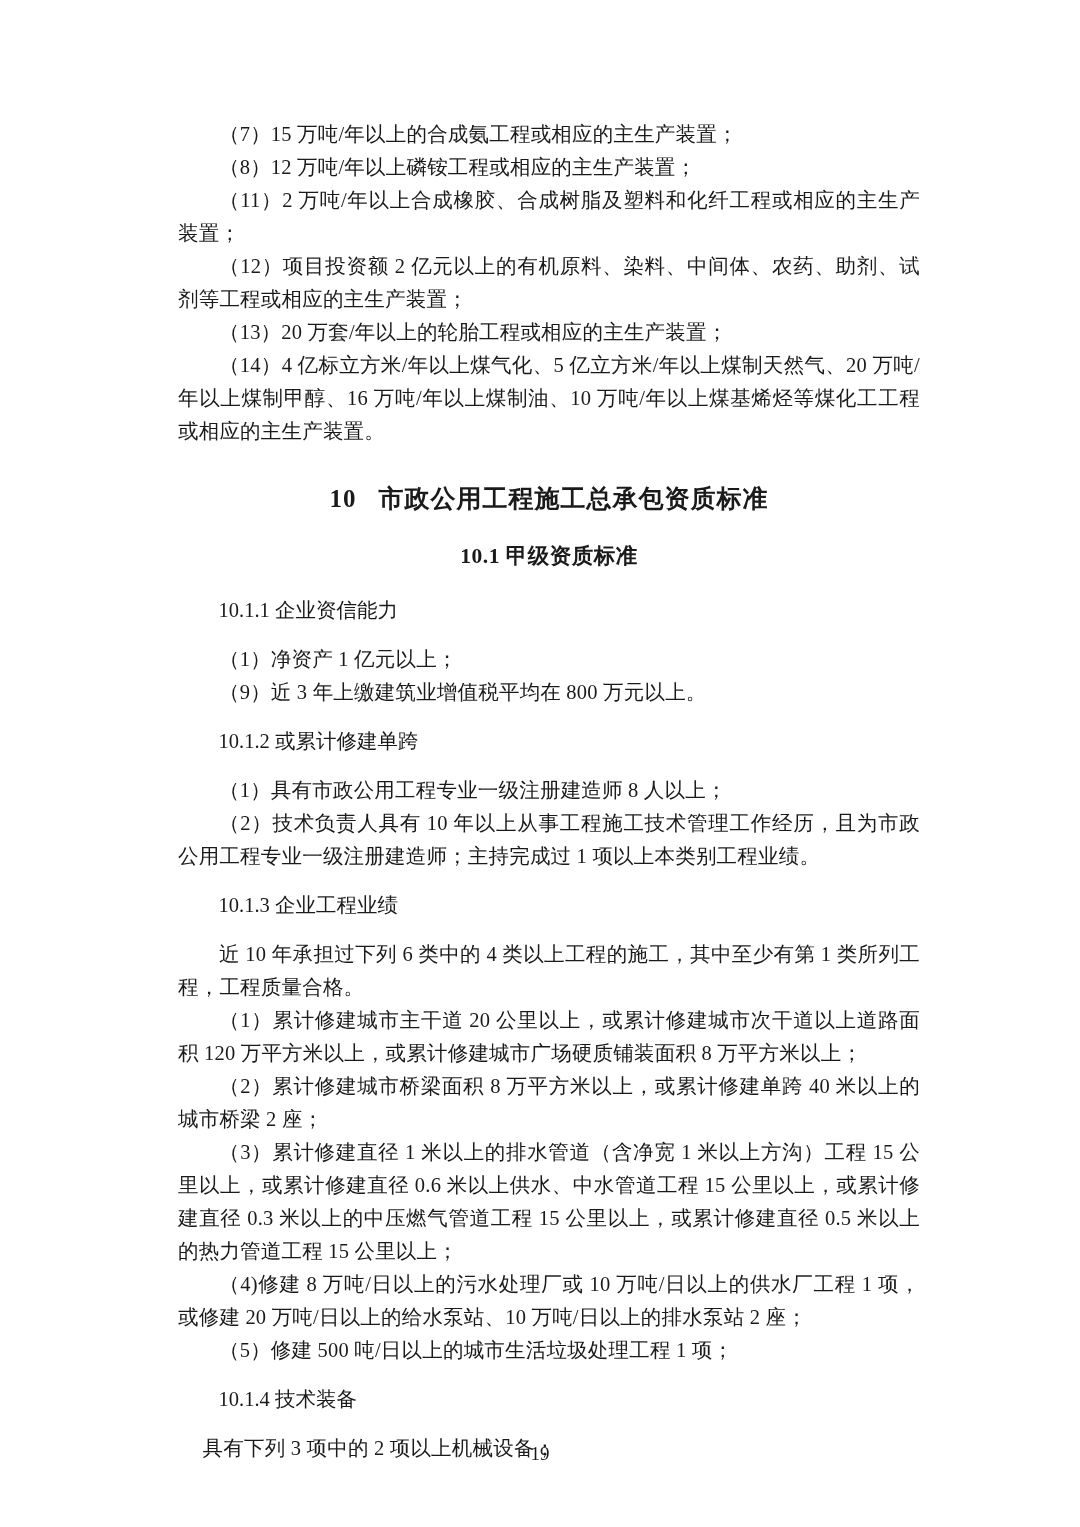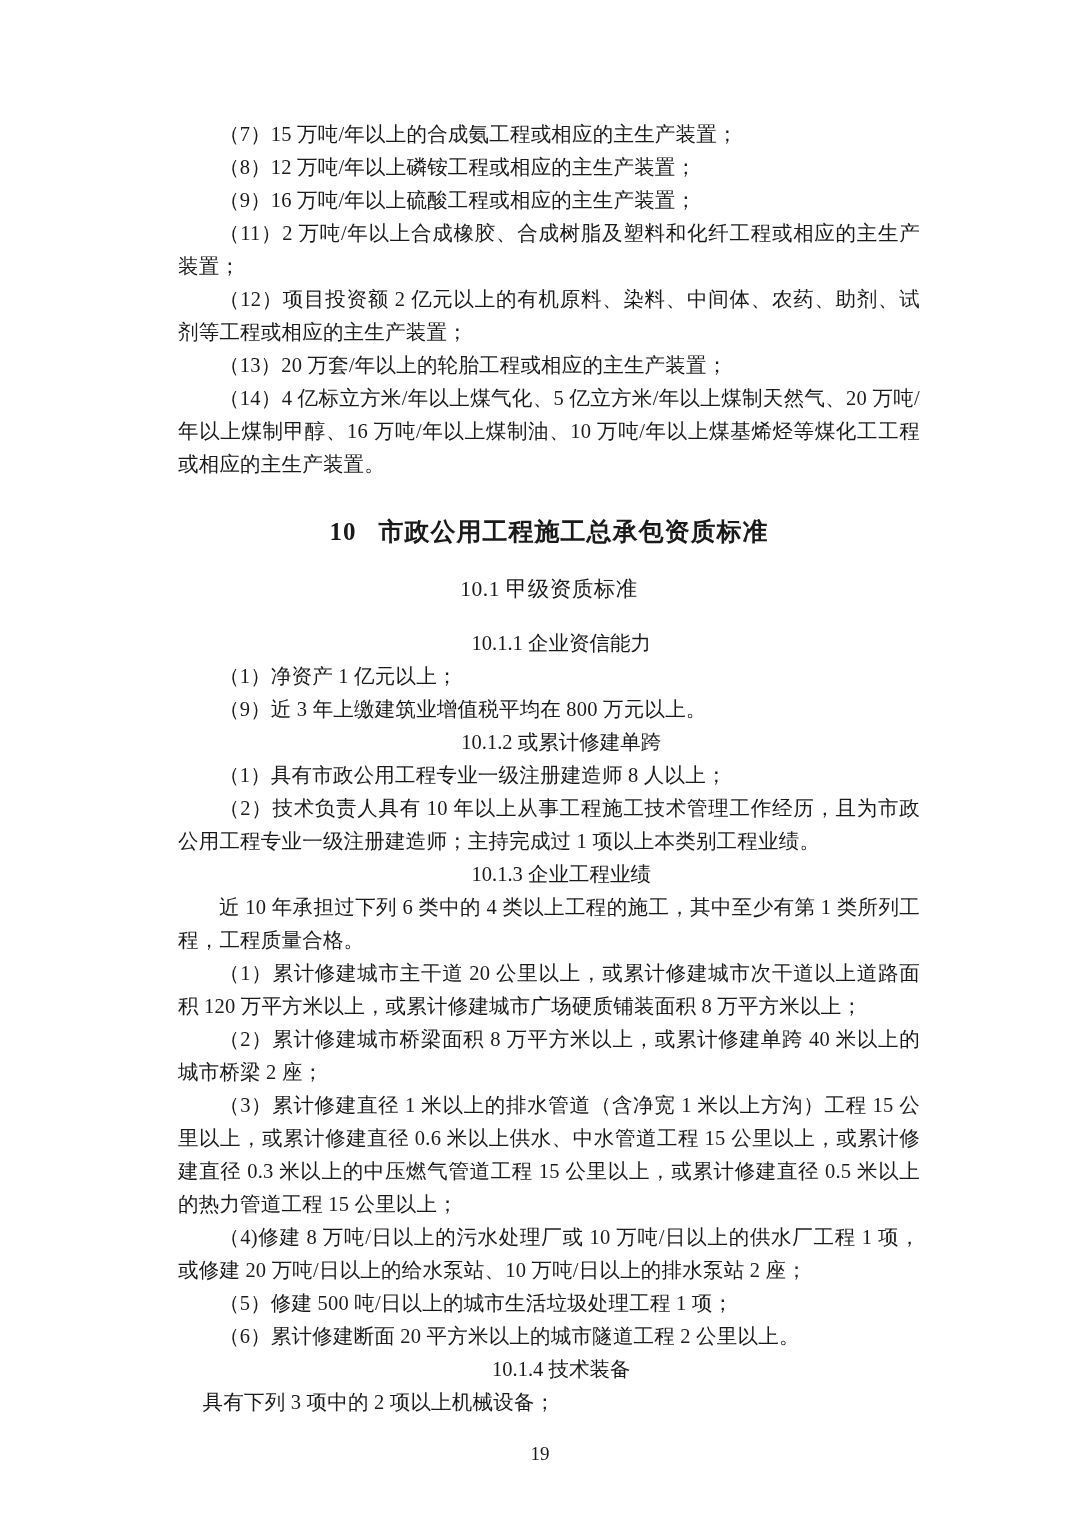--- a/index.html
+++ b/index.html
@@ -38,37 +38,36 @@
     font-weight: bold;
     text-align: center;
     margin: 34px 0 26px 0;
     letter-spacing: 1px;
   }
   .section-title .num {
     margin-right: 22px;
   }
   .sub-title {
     font-size: 21.5px;
-    font-weight: normal;
+    font-weight: bold;
     text-align: center;
     margin: 26px 0 24px 0;
     letter-spacing: 0.5px;
   }
   .lead {
     font-size: 20.5px;
     line-height: 33px;
     text-indent: 2em;
     margin: 0 0 4px 0;
   }
   .item-head {
     font-size: 20.5px;
     line-height: 33px;
     text-indent: 1.2em;
-    margin: 0;
-    text-align: center;
+    margin: 16px;
   }
   .blk {
     margin-bottom: 0;
   }
   .page-number {
     position: absolute;
     bottom: 62px;
     left: 0;
     width: 100%;
     text-align: center;
@@ -77,21 +76,20 @@
   }
 </style>
 </head>
 <body>
 
 <div class="page">
 
   <div class="blk">
     <p class="para indent">（7）15 万吨/年以上的合成氨工程或相应的主生产装置；</p>
     <p class="para indent">（8）12 万吨/年以上磷铵工程或相应的主生产装置；</p>
-    <p class="para indent">（9）16 万吨/年以上硫酸工程或相应的主生产装置；</p>
     <p class="para indent">（11）2 万吨/年以上合成橡胶、合成树脂及塑料和化纤工程或相应的主生产装置；</p>
     <p class="para indent">（12）项目投资额 2 亿元以上的有机原料、染料、中间体、农药、助剂、试剂等工程或相应的主生产装置；</p>
     <p class="para indent">（13）20 万套/年以上的轮胎工程或相应的主生产装置；</p>
     <p class="para indent">（14）4 亿标立方米/年以上煤气化、5 亿立方米/年以上煤制天然气、20 万吨/年以上煤制甲醇、16 万吨/年以上煤制油、10 万吨/年以上煤基烯烃等煤化工工程或相应的主生产装置。</p>
   </div>
 
   <h2 class="section-title">
     <span class="num">10</span><span>市政公用工程施工总承包资质标准</span>
   </h2>
 
@@ -111,21 +109,20 @@
   </div>
 
   <div class="blk">
     <p class="item-head">10.1.3  企业工程业绩</p>
     <p class="para indent">近 10 年承担过下列 6 类中的 4 类以上工程的施工，其中至少有第 1 类所列工程，工程质量合格。</p>
     <p class="para indent">（1）累计修建城市主干道 20 公里以上，或累计修建城市次干道以上道路面积 120 万平方米以上，或累计修建城市广场硬质铺装面积 8 万平方米以上；</p>
     <p class="para indent">（2）累计修建城市桥梁面积 8 万平方米以上，或累计修建单跨 40 米以上的城市桥梁 2 座；</p>
     <p class="para indent">（3）累计修建直径 1 米以上的排水管道（含净宽 1 米以上方沟）工程 15 公里以上，或累计修建直径 0.6 米以上供水、中水管道工程 15 公里以上，或累计修建直径 0.3 米以上的中压燃气管道工程 15 公里以上，或累计修建直径 0.5 米以上的热力管道工程 15 公里以上；</p>
     <p class="para indent">（4)修建 8 万吨/日以上的污水处理厂或 10 万吨/日以上的供水厂工程 1 项，或修建 20 万吨/日以上的给水泵站、10 万吨/日以上的排水泵站 2 座；</p>
     <p class="para indent">（5）修建 500 吨/日以上的城市生活垃圾处理工程 1 项；</p>
-    <p class="para indent">（6）累计修建断面 20 平方米以上的城市隧道工程 2 公里以上。</p>
   </div>
 
   <div class="blk">
     <p class="item-head">10.1.4  技术装备</p>
     <p class="para" style="text-indent:1.2em">具有下列 3 项中的 2 项以上机械设备；</p>
   </div>
 
   <div class="page-number">19</div>
 
 </div>

